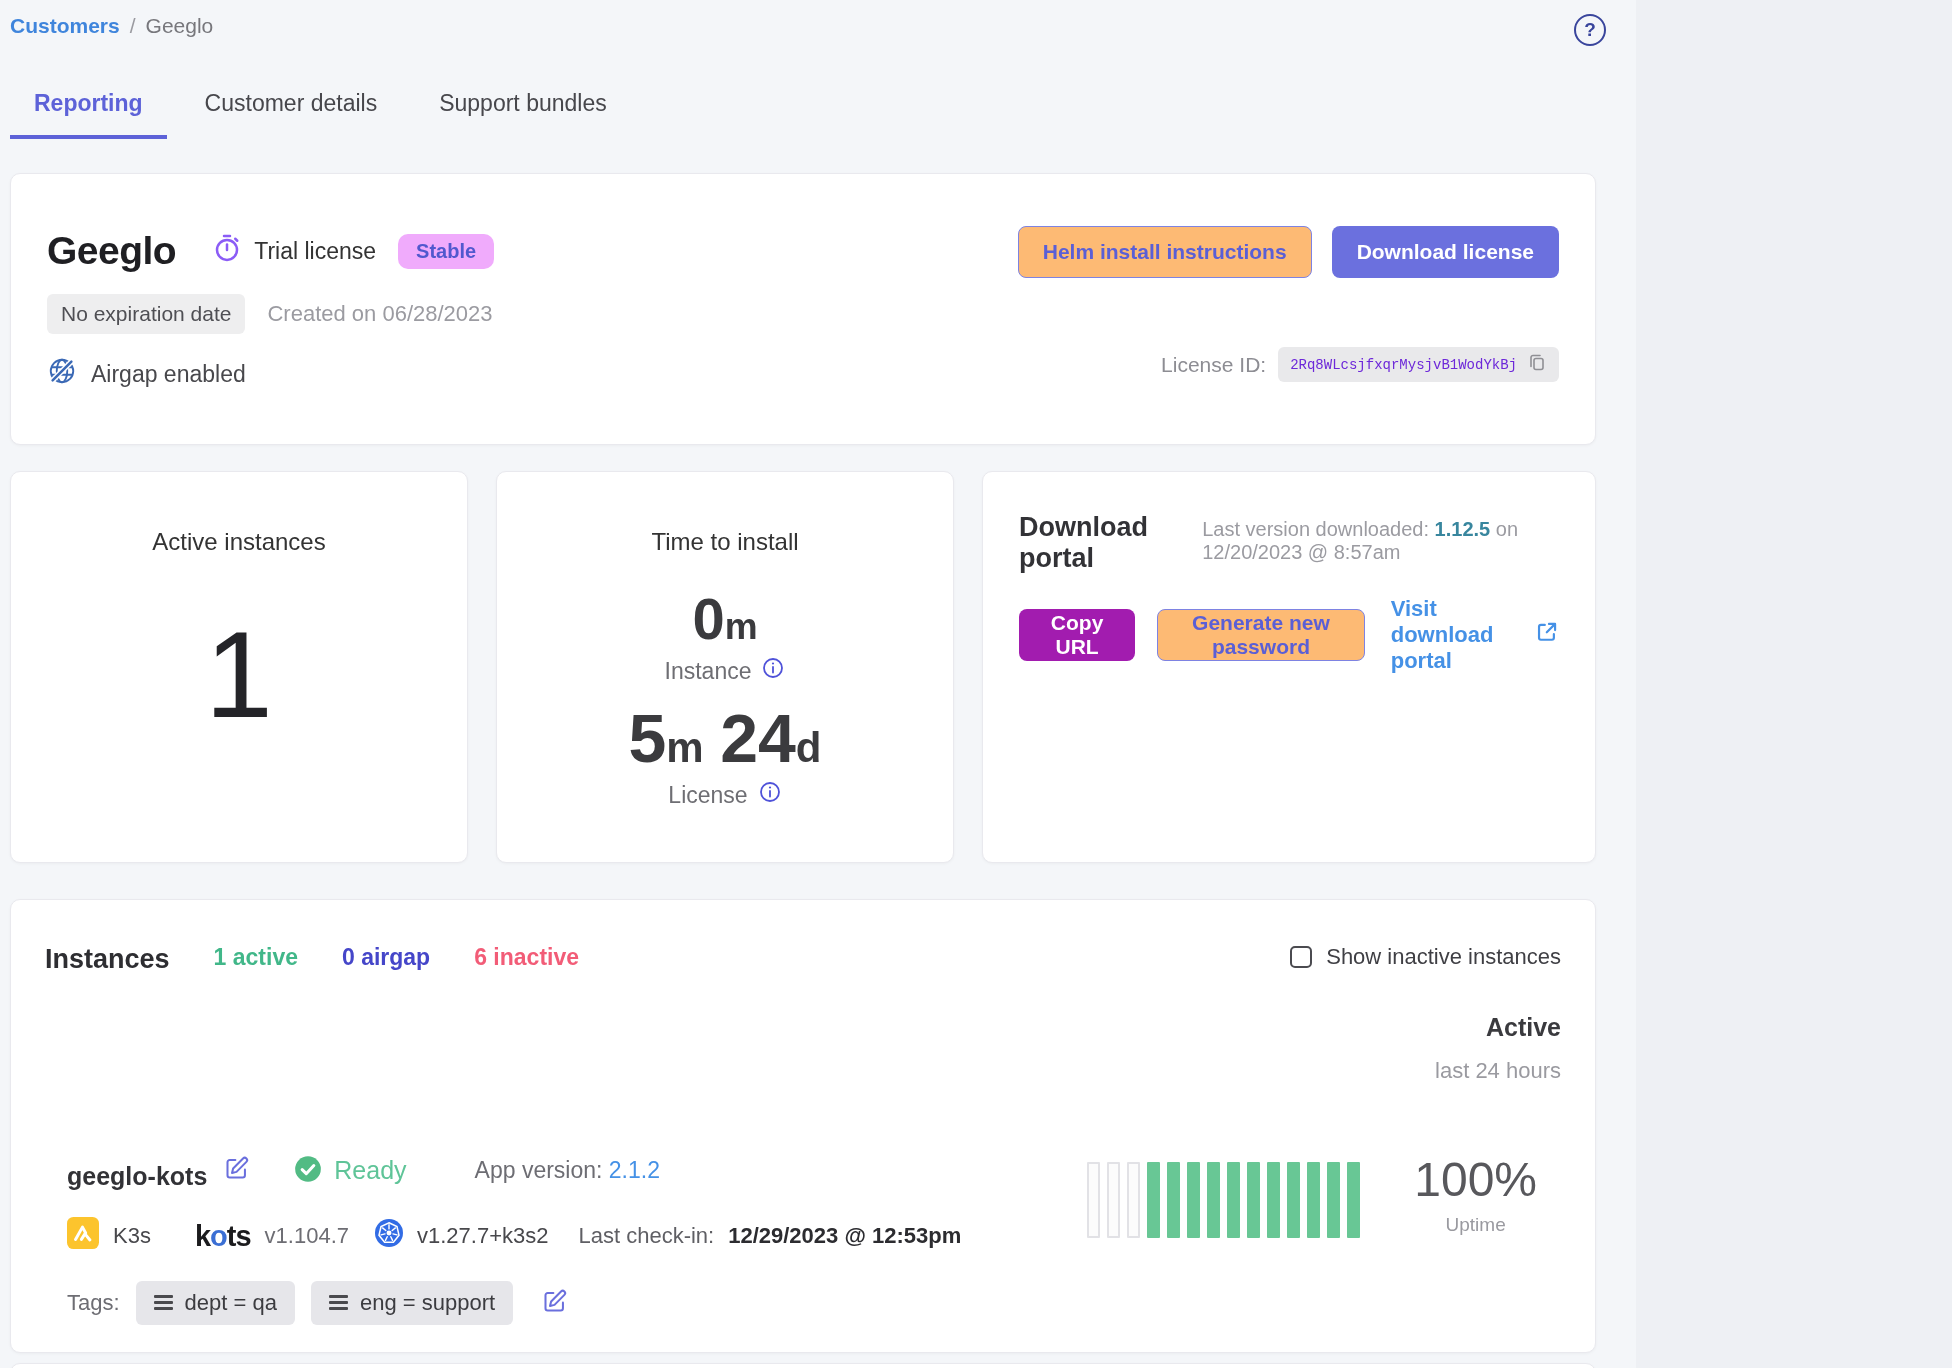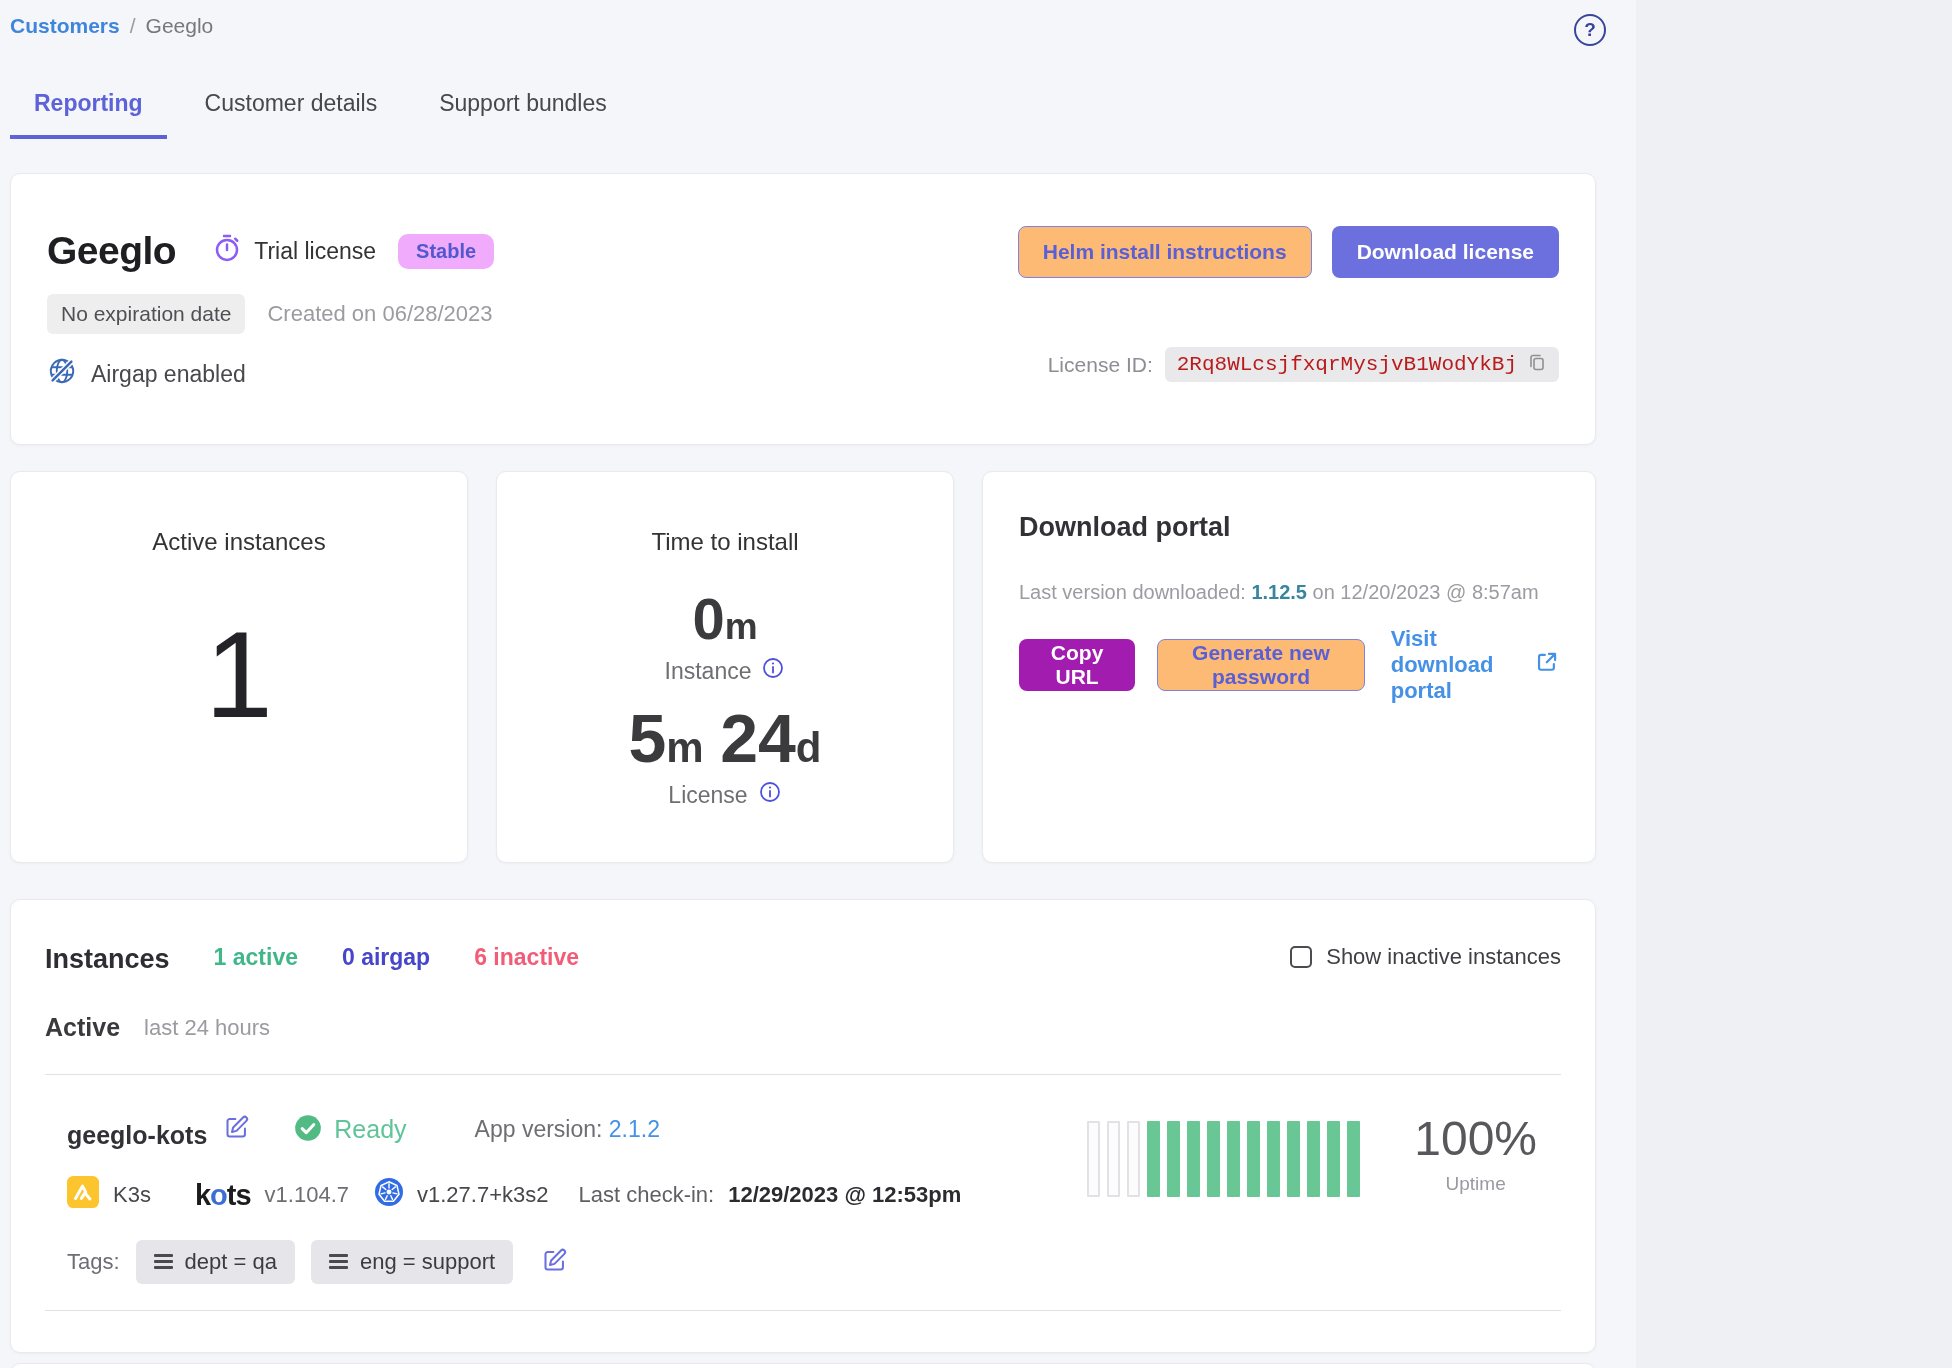--- a/index.html
+++ b/index.html
@@ -38,51 +38,51 @@
   .created-text { color:#9b9ba1; font-size:22px; }
   .lic-row3 { margin-top:22px; display:flex; align-items:center; gap:14px; font-size:23px; color:#48484c; }
   .lic-right { padding-top:52px; display:flex; flex-direction:column; justify-content:space-between; align-items:flex-end; padding-bottom:62px; }
   .lic-buttons { display:flex; gap:20px; }
   .btn { border-radius:8px; font-size:21px; font-weight:600; height:52px; display:inline-flex; align-items:center; padding:0 24px; cursor:pointer; border:1px solid transparent; font-family:inherit; }
   .btn-outline { background:#fdba74; border-color:#7e83e2; color:#5a5fd6; }
   .btn-solid { background:#6b70de; color:#fff; }
   .btn-dark { background:#a21caf; color:#fff; }
   .license-id-row { display:flex; align-items:center; gap:12px; font-size:21px; color:#8d8d93; }
   .license-id-pill { background:#e9e9eb; border-radius:6px; padding:5px 12px; display:flex; align-items:center; gap:10px; }
-  .license-id-code { font-family:"Liberation Mono","DejaVu Sans Mono",monospace; font-size:21px; color:#b91c1c; }
+  .license-id-code { font-family:"Liberation Mono","DejaVu Sans Mono",monospace; font-size:14px; color:#6d28d9; }
   
   .cards-row { display:flex; gap:28px; margin-top:26px; }
   .stat-card { width:458px; height:392px; text-align:center; padding-top:56px; flex-shrink:0; }
   .stat-title { font-size:24px; color:#333; }
   .big-one { font-size:122px; font-weight:400; color:#242428; margin-top:58px; line-height:1; }
   .tti-num { color:#3b3b3e; font-weight:700; line-height:1; }
   .tti-instance { margin-top:34px; }
   .tti-instance .v { font-size:58px; } .tti-instance .u { font-size:37px; }
   .tti-license { margin-top:18px; }
   .tti-license .v { font-size:68px; } .tti-license .u { font-size:42px; }
   .tti-label { margin-top:8px; font-size:23px; color:#6e6e73; display:flex; align-items:center; justify-content:center; gap:10px; }
   .portal-card { flex:1; height:392px; padding:0 36px; text-align:left; }
-  .portal-header { margin-top:40px; display:flex; align-items:baseline; gap:38px;flex-direction:column; }
+  .portal-header { margin-top:40px; display:flex; align-items:baseline; gap:38px; }
   .portal-title { font-size:27px; font-weight:700; color:#323236; }
   .portal-version { font-size:20px; color:#9b9ba1; }
   .teal-link { color:#38869e; font-weight:600; cursor:pointer; }
   .portal-desc { margin-top:20px; font-size:22.5px; color:#4c4c50; line-height:45px; max-width:700px; }
   .portal-buttons { margin-top:22px; display:flex; align-items:center; gap:22px; }
   .link-blue { color:#4591e6; font-size:22px; font-weight:600; display:inline-flex; align-items:center; gap:12px; cursor:pointer; margin-left:4px; }
   
   .instances-card { margin-top:36px; height:454px; padding:0 34px; display:flex; flex-direction:column; }
   .inst-header { margin-top:44px; display:flex; align-items:flex-start; }
   .inst-title { font-size:27px; font-weight:700; color:#2e2e32; }
   .inst-counts { display:flex; gap:44px; margin-left:44px; font-size:23px; font-weight:600; }
   .count-active { color:#41b789; cursor:pointer; }
   .count-airgap { color:#4546c9; cursor:pointer; }
   .count-inactive { color:#f25c77; cursor:pointer; }
   .show-inactive { margin-left:auto; display:flex; align-items:center; gap:14px; font-size:22px; color:#3f3f44; cursor:pointer; }
   .checkbox { width:22px; height:22px; border:2.5px solid #4b4b50; border-radius:5px; background:#fff; cursor:pointer; }
-  .active-row { margin-top:38px; display:flex; align-items:center; gap:24px; }
+  .active-row { margin-top:38px; display:flex; align-items:flex-end; gap:16px;flex-direction:column; }
   .active-label { font-size:25px; font-weight:700; color:#3a3a3e; }
   .active-sub { font-size:22px; color:#9a9aa0; }
   .divider { height:1px; background:#e1e1e6; border:0; margin:0; width:100%; }
   .div1 { margin-top:32px; }
   .instance-block { display:flex; justify-content:space-between; padding:34px 22px 0; }
   .inst-rows { }
   .inst-row1 { display:flex; align-items:center; gap:16px; }
   .instance-name { font-size:25px; font-weight:700; color:#323236;margin-top:12px; }
   .ready-wrap { display:flex; align-items:center; gap:12px; margin-left:28px; }
   .ready-text { font-size:25px; color:#5fc498; }

